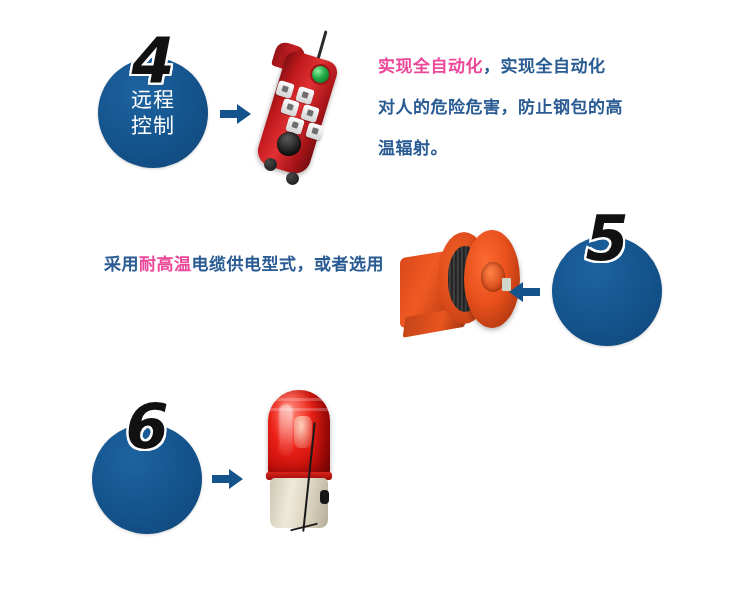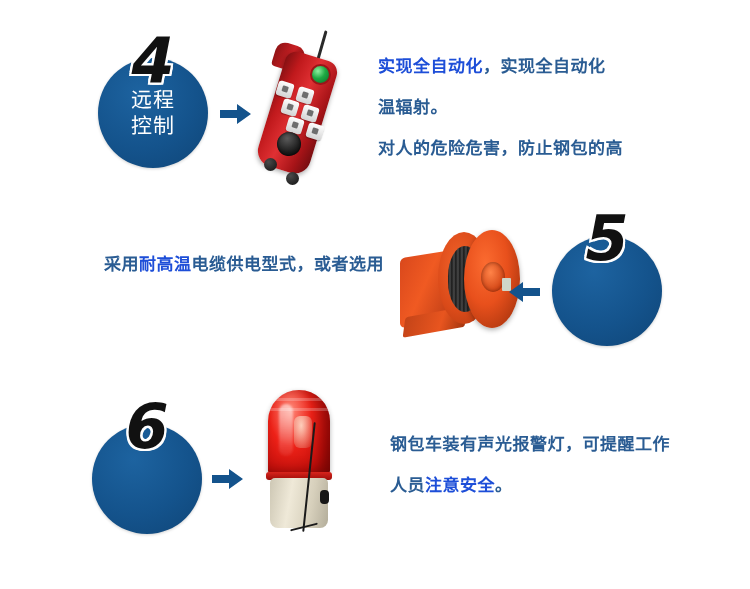--- a/index.html
+++ b/index.html
@@ -92,21 +92,21 @@
 
   
   .desc {
     position: absolute;
     color: #2a5c93;
     font-size: 17px;
     font-weight: bold;
     line-height: 41px;
     letter-spacing: 0.5px;
   }
-  .desc .hl { color: #1d4ed8; text-align: right; }
+  .desc .hl { color: #ec4899; text-align: right; }
 
   
   .product { position: absolute; }
 
   
   .remote-wrap { width: 130px; height: 150px; }
   .remote-body {
     position: absolute;
     left: 38px; top: 18px;
     width: 54px; height: 118px;
@@ -333,22 +333,22 @@
       <div class="remote-btn" style="left:70px; top:70px;"></div>
       <div class="remote-btn" style="left:55px; top:82px;"></div>
       <div class="remote-btn" style="left:75px; top:88px;"></div>
       <div class="remote-knob"></div>
       <div class="remote-foot" style="left:32px; top:122px;"></div>
       <div class="remote-foot" style="left:54px; top:136px;"></div>
     </div>
 
     <div class="desc" style="left:378px; top:46px; width:300px;">
       <div><span class="hl">实现全自动化</span><span>，实现全自动化</span></div>
+      <div>对人的危险危害，防止钢包的高</div>
       <div>温辐射。</div>
-      <div>对人的危险危害，防止钢包的高</div>
     </div>
   </div>
 
   <div class="feature-row" style="left:0; top:196px;">
 
     <div class="desc" style="left:104px; top:48px; width:320px;">
       <div><span>采用</span><span class="hl">耐高温</span><span>电缆供电型式，或者选用</span></div>
     </div>
 
     <div class="product reel-wrap" style="left:398px; top:28px;">
@@ -392,19 +392,15 @@
       </div>
       <div class="beacon-rib" style="top:12px;"></div>
       <div class="beacon-rib" style="top:22px;"></div>
       <div class="beacon-ring"></div>
       <div class="beacon-base"></div>
       <div class="beacon-cord"></div>
       <div class="beacon-cord2"></div>
       <div class="beacon-clip"></div>
     </div>
 
-    <div class="desc" style="left:390px; top:42px; width:320px;">
-      <div>钢包车装有声光报警灯，可提醒工作</div>
-      <div><span>人员</span><span class="hl">注意安全</span><span>。</span></div>
-    </div>
   </div>
 
 </div>
 
 </body></html>

